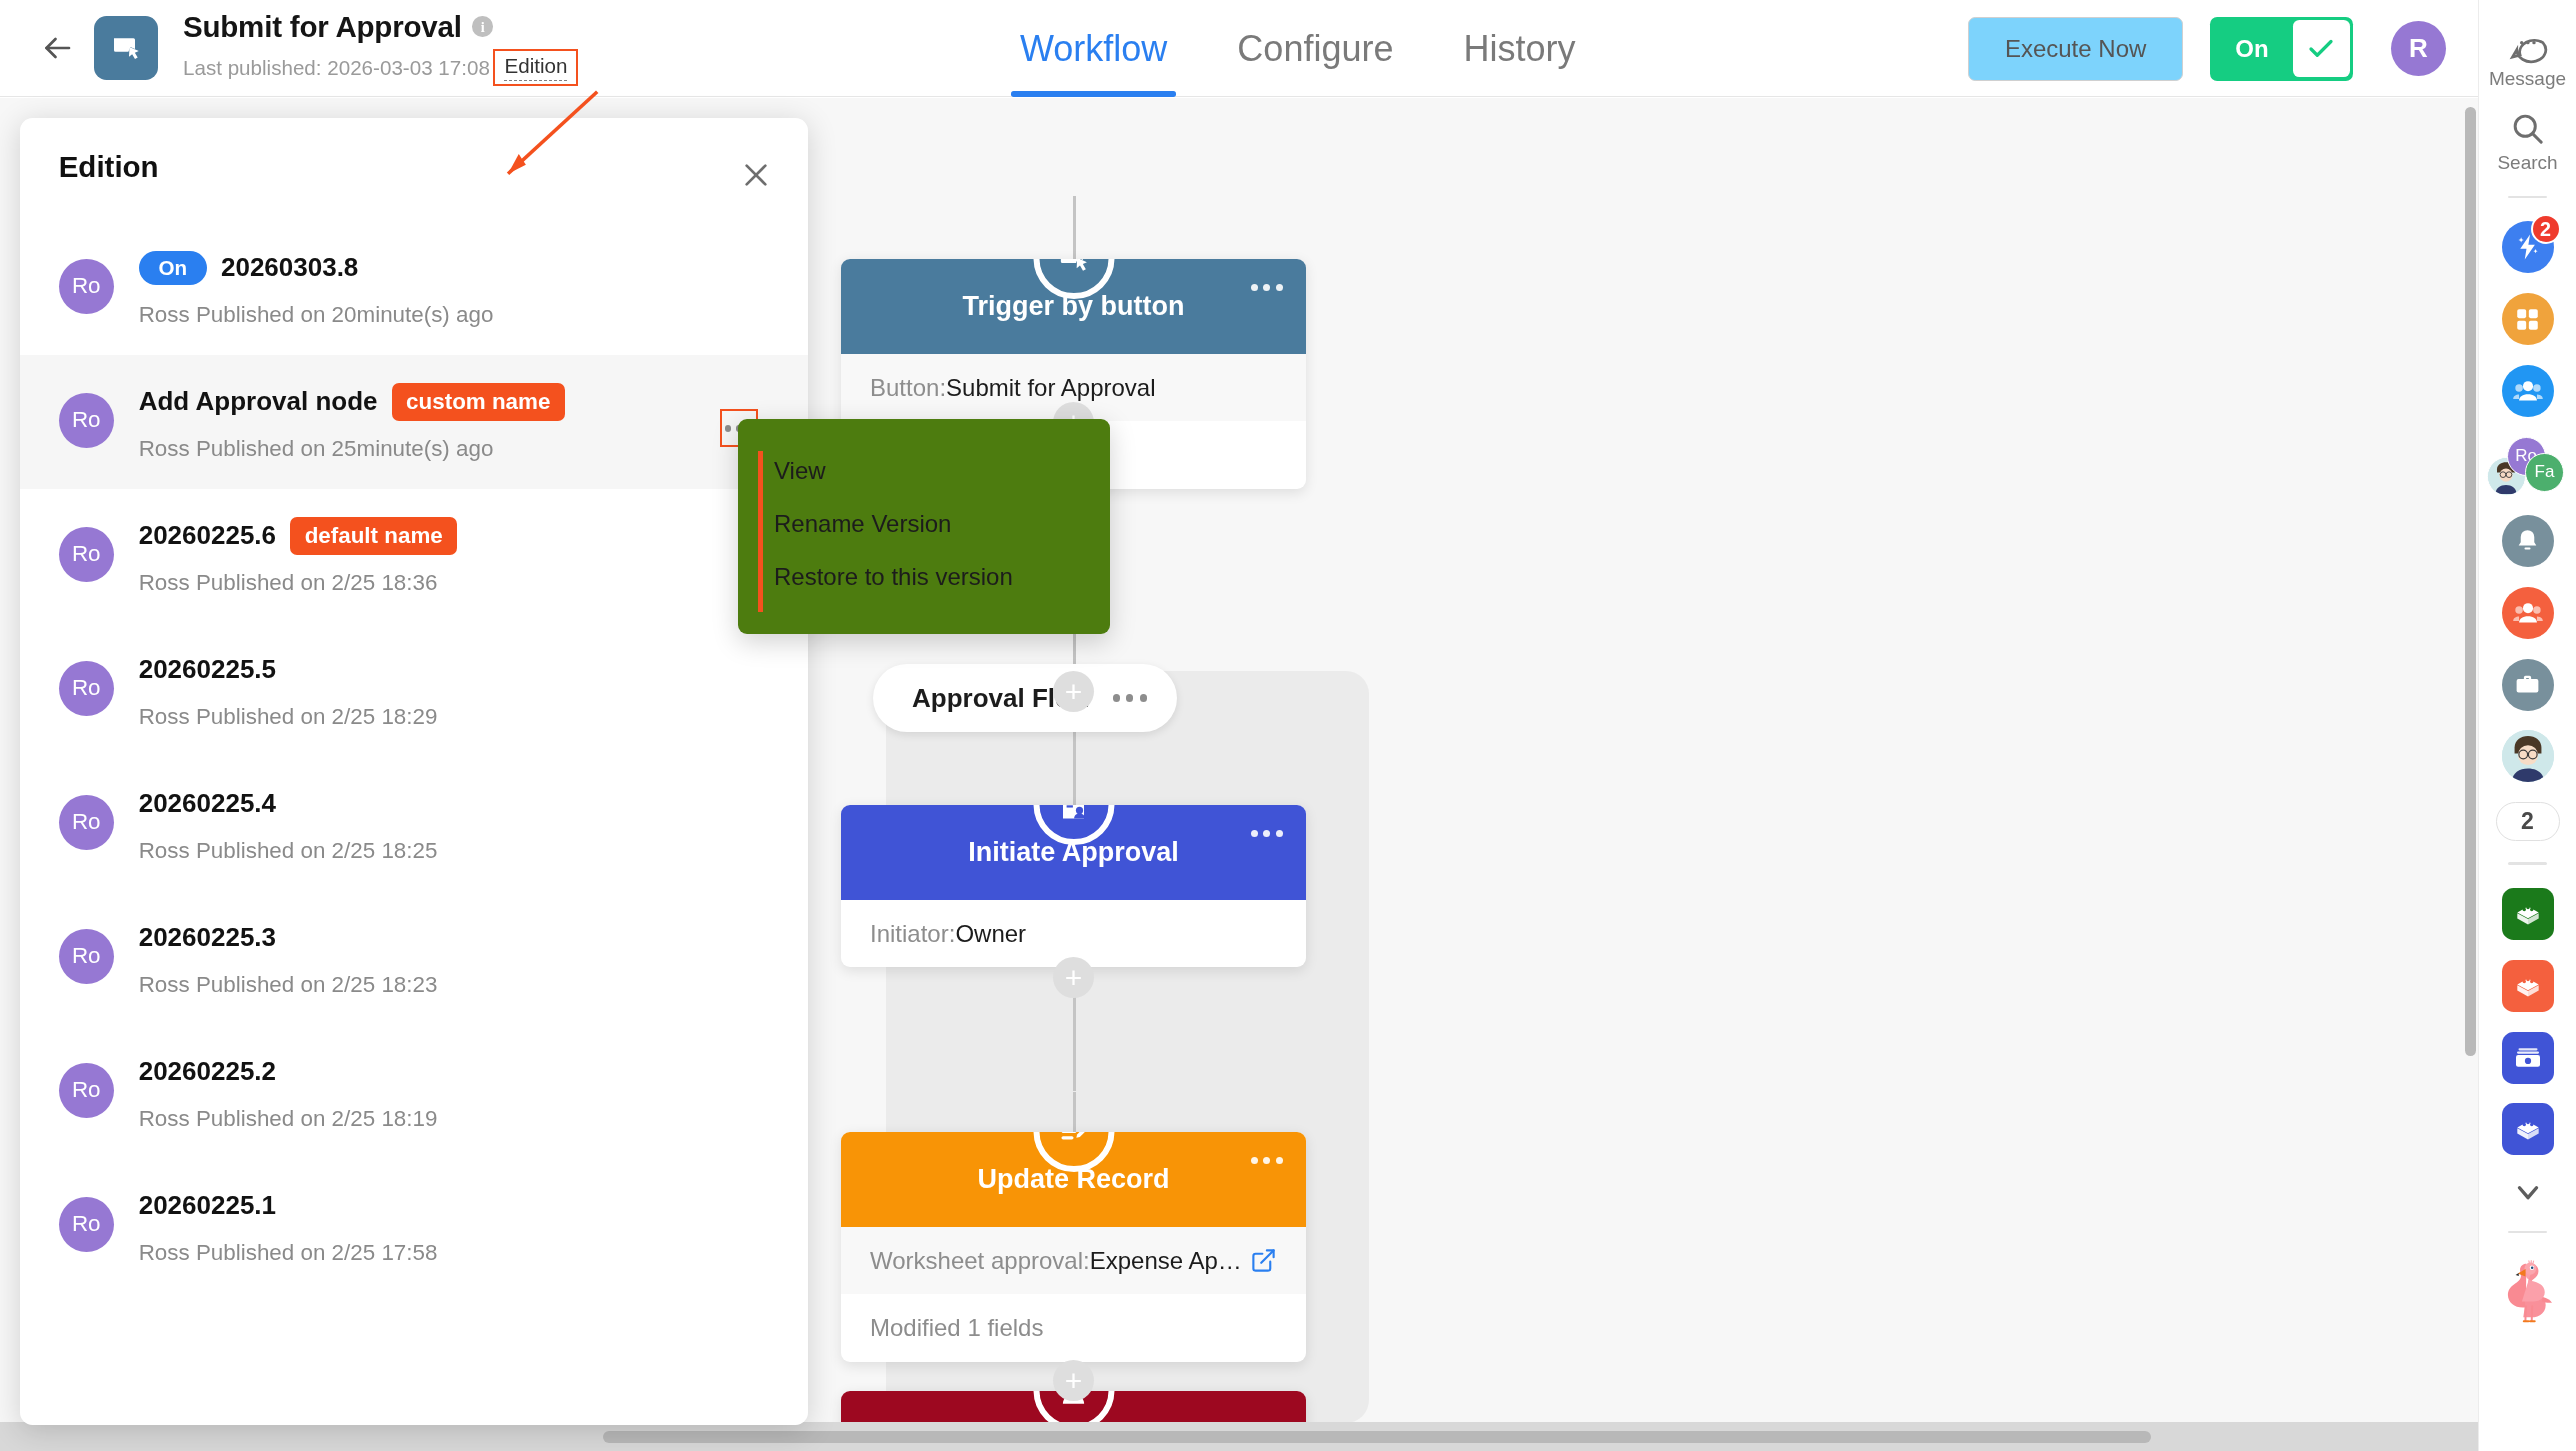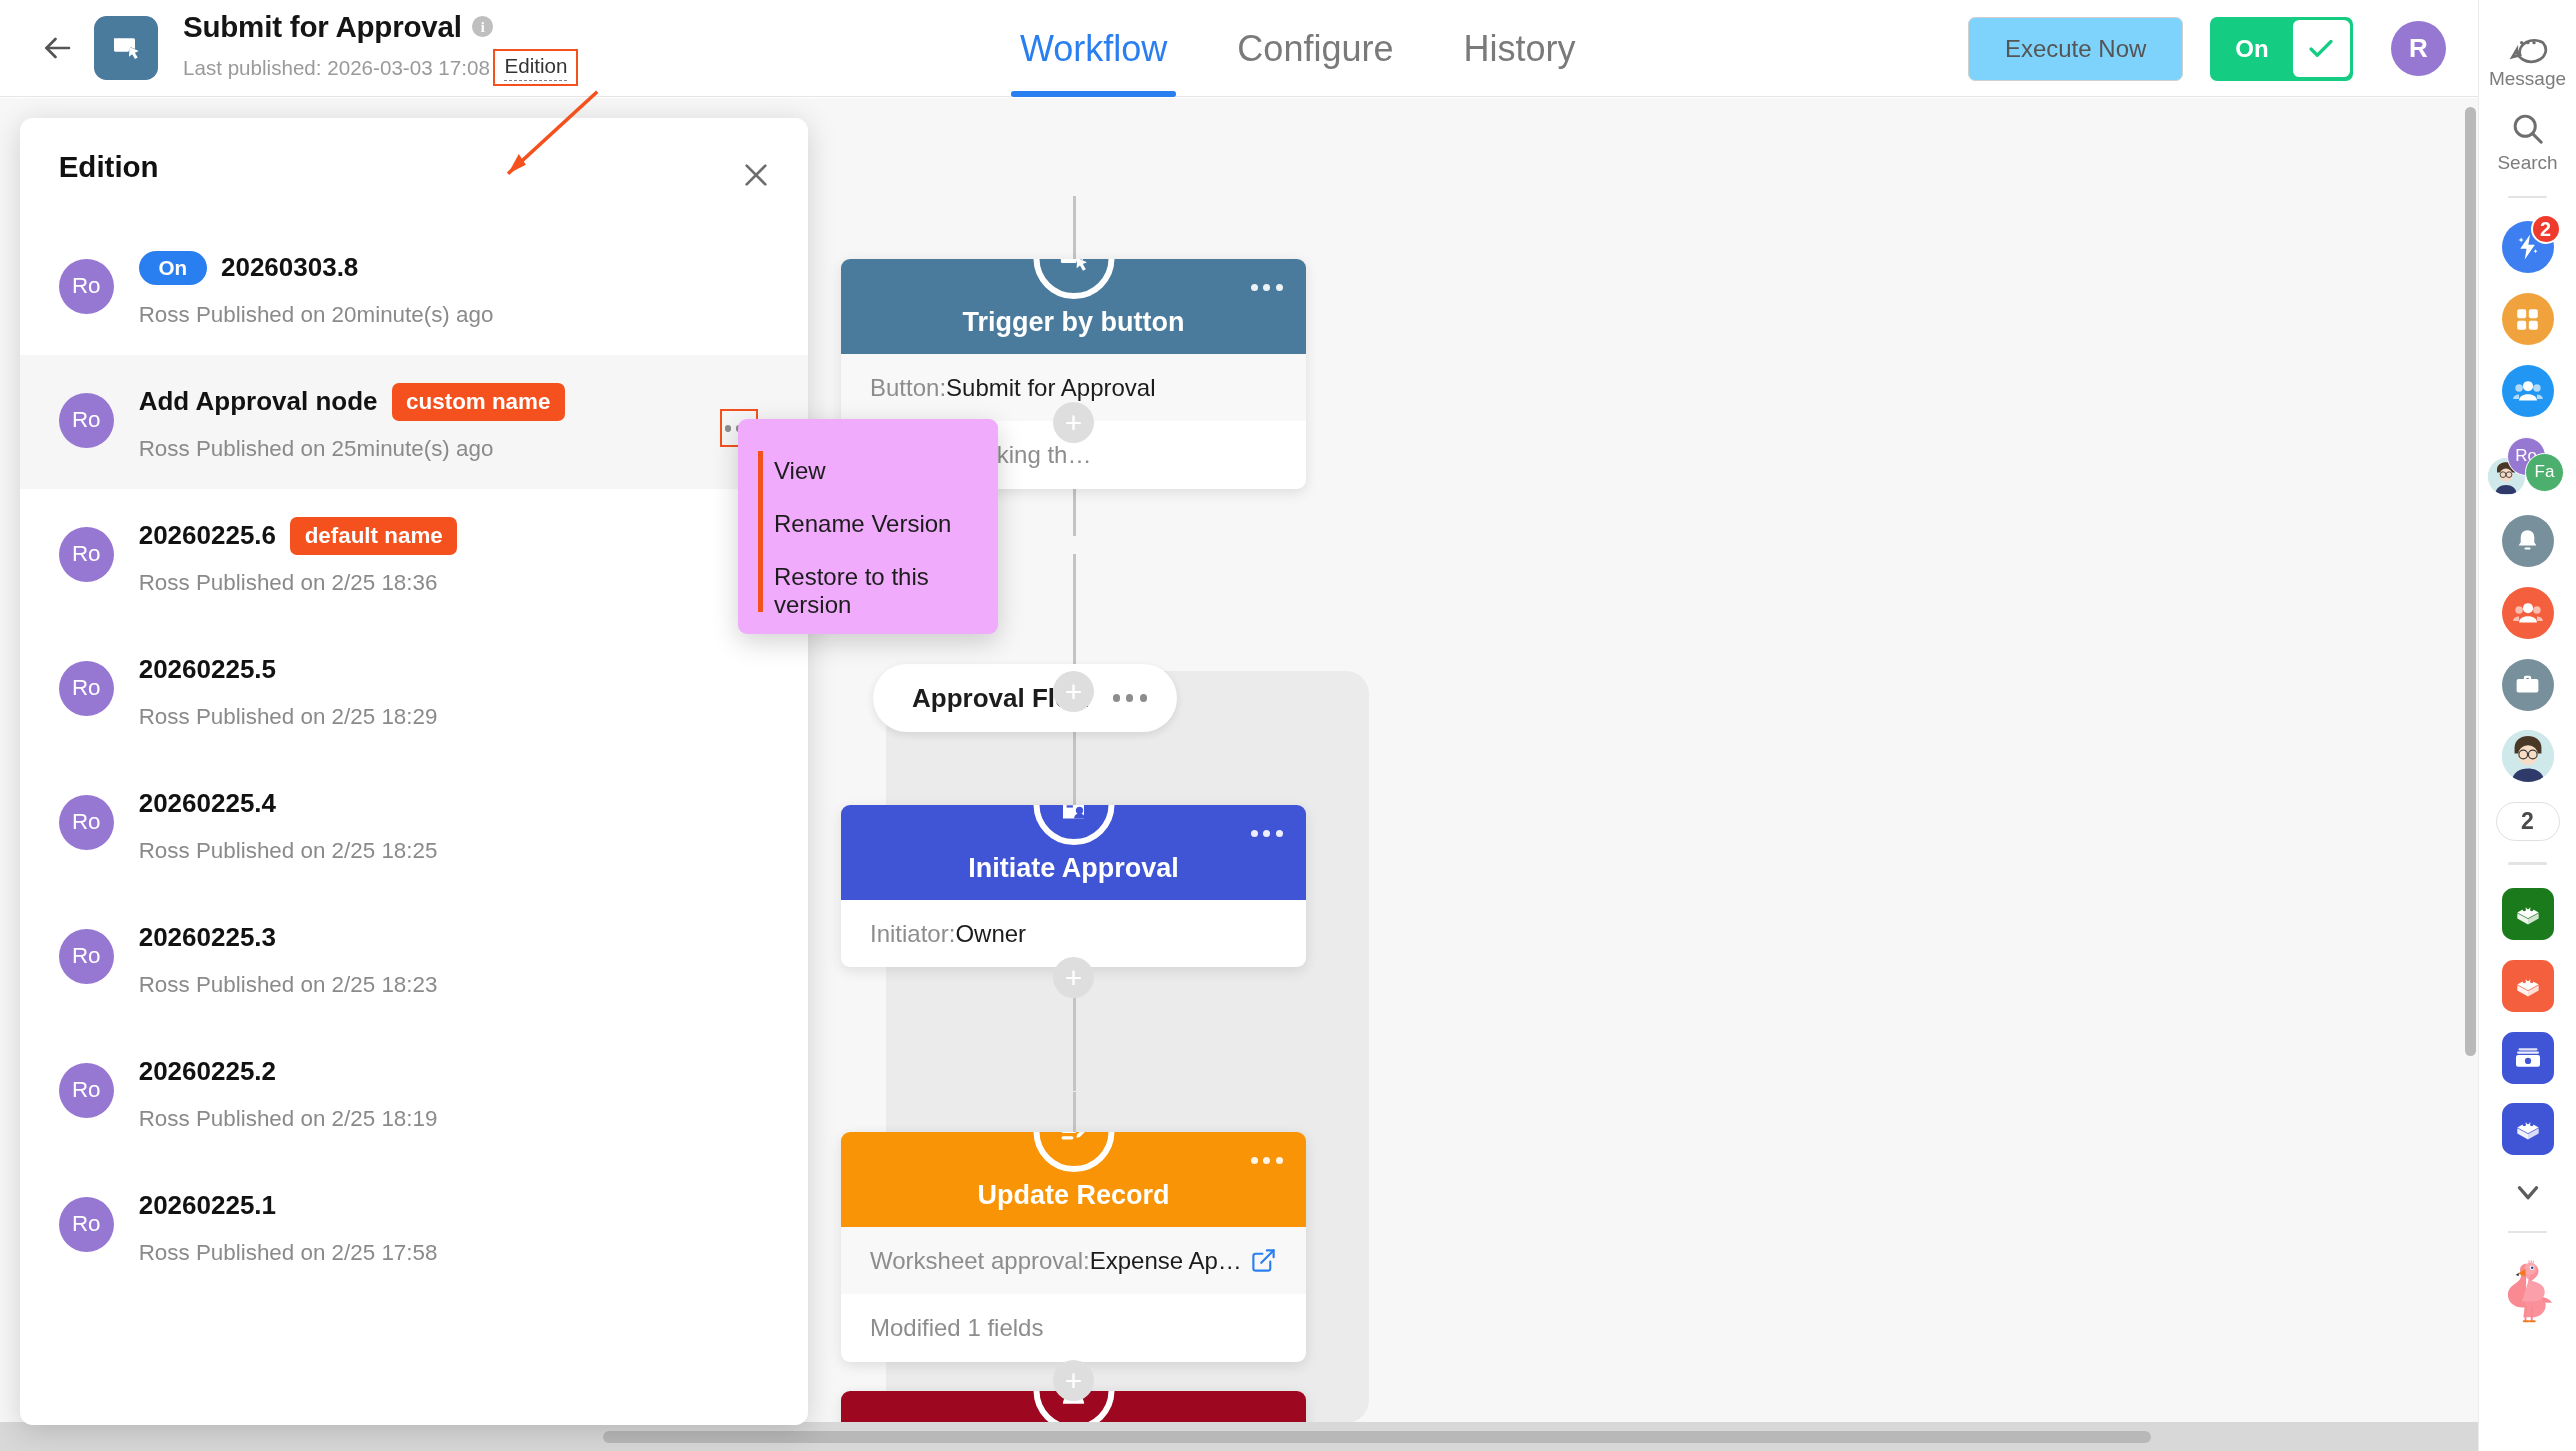--- a/index.html
+++ b/index.html
@@ -111,21 +111,21 @@
   }
   .group-chip .g-title { font-size: 26px; font-weight: 700; color: #1c1c1c; }
 
   .node {
     position: absolute; width: 465px; border-radius: 9px;
     background: #ffffff; box-shadow: 0 3.6px 12.5px rgba(0,0,0,0.10);
     overflow: hidden;
   }
   .node-head {
     height: 95px; display: flex; align-items: flex-end; justify-content: center;
-    padding-bottom: 16px; position: relative; text-align: center;
+    padding-bottom: 32px; position: relative; text-align: center;
   }
   .node-head .nh-title { font-size: 27px; font-weight: 700; color: #ffffff; }
   .node-dots {
     position: absolute; right: 23px; top: 25px;
     display: flex; gap: 5.4px; cursor: pointer;
   }
   .node-dots i { width: 7.2px; height: 7.2px; border-radius: 50%; background: rgba(255,255,255,0.9); display:block;}
   .node-badge {
     position: absolute; top: -41px; left: 50%; transform: translateX(-50%);
     width: 81px; height: 81px; border-radius: 50%;
@@ -193,22 +193,22 @@
     width: 38px; height: 38px;
     border: 2.7px solid #f4511e;
     display: flex; align-items: center; justify-content: center;
     gap: 4.5px; cursor: pointer; background: #f6f6f6;
   }
   .ver-dots i { width: 6.3px; height: 6.3px; border-radius: 50%; background: #8d8d8d; display:block; }
 
   
   .ctx-menu {
     position: absolute; left: 738px; top: 419px;
-    width: 260px; height: 215px;
-    background: #f0abfc; border-radius: 9px;
+    width: 372px; height: 215px;
+    background: #4d7c0f; border-radius: 9px;
     box-shadow: 0 7.2px 27px rgba(0,0,0,0.18);
     padding: 25px 0;
   }
   .ctx-bar {
     position: absolute; left: 19.7px; top: 32px;
     width: 5.4px; height: 161px; background: #f4511e;
   }
   .ctx-item {
     font-size: 24px; color: #1c1c1c; padding: 12.5px 0 12.5px 36px; cursor: pointer;
   }

